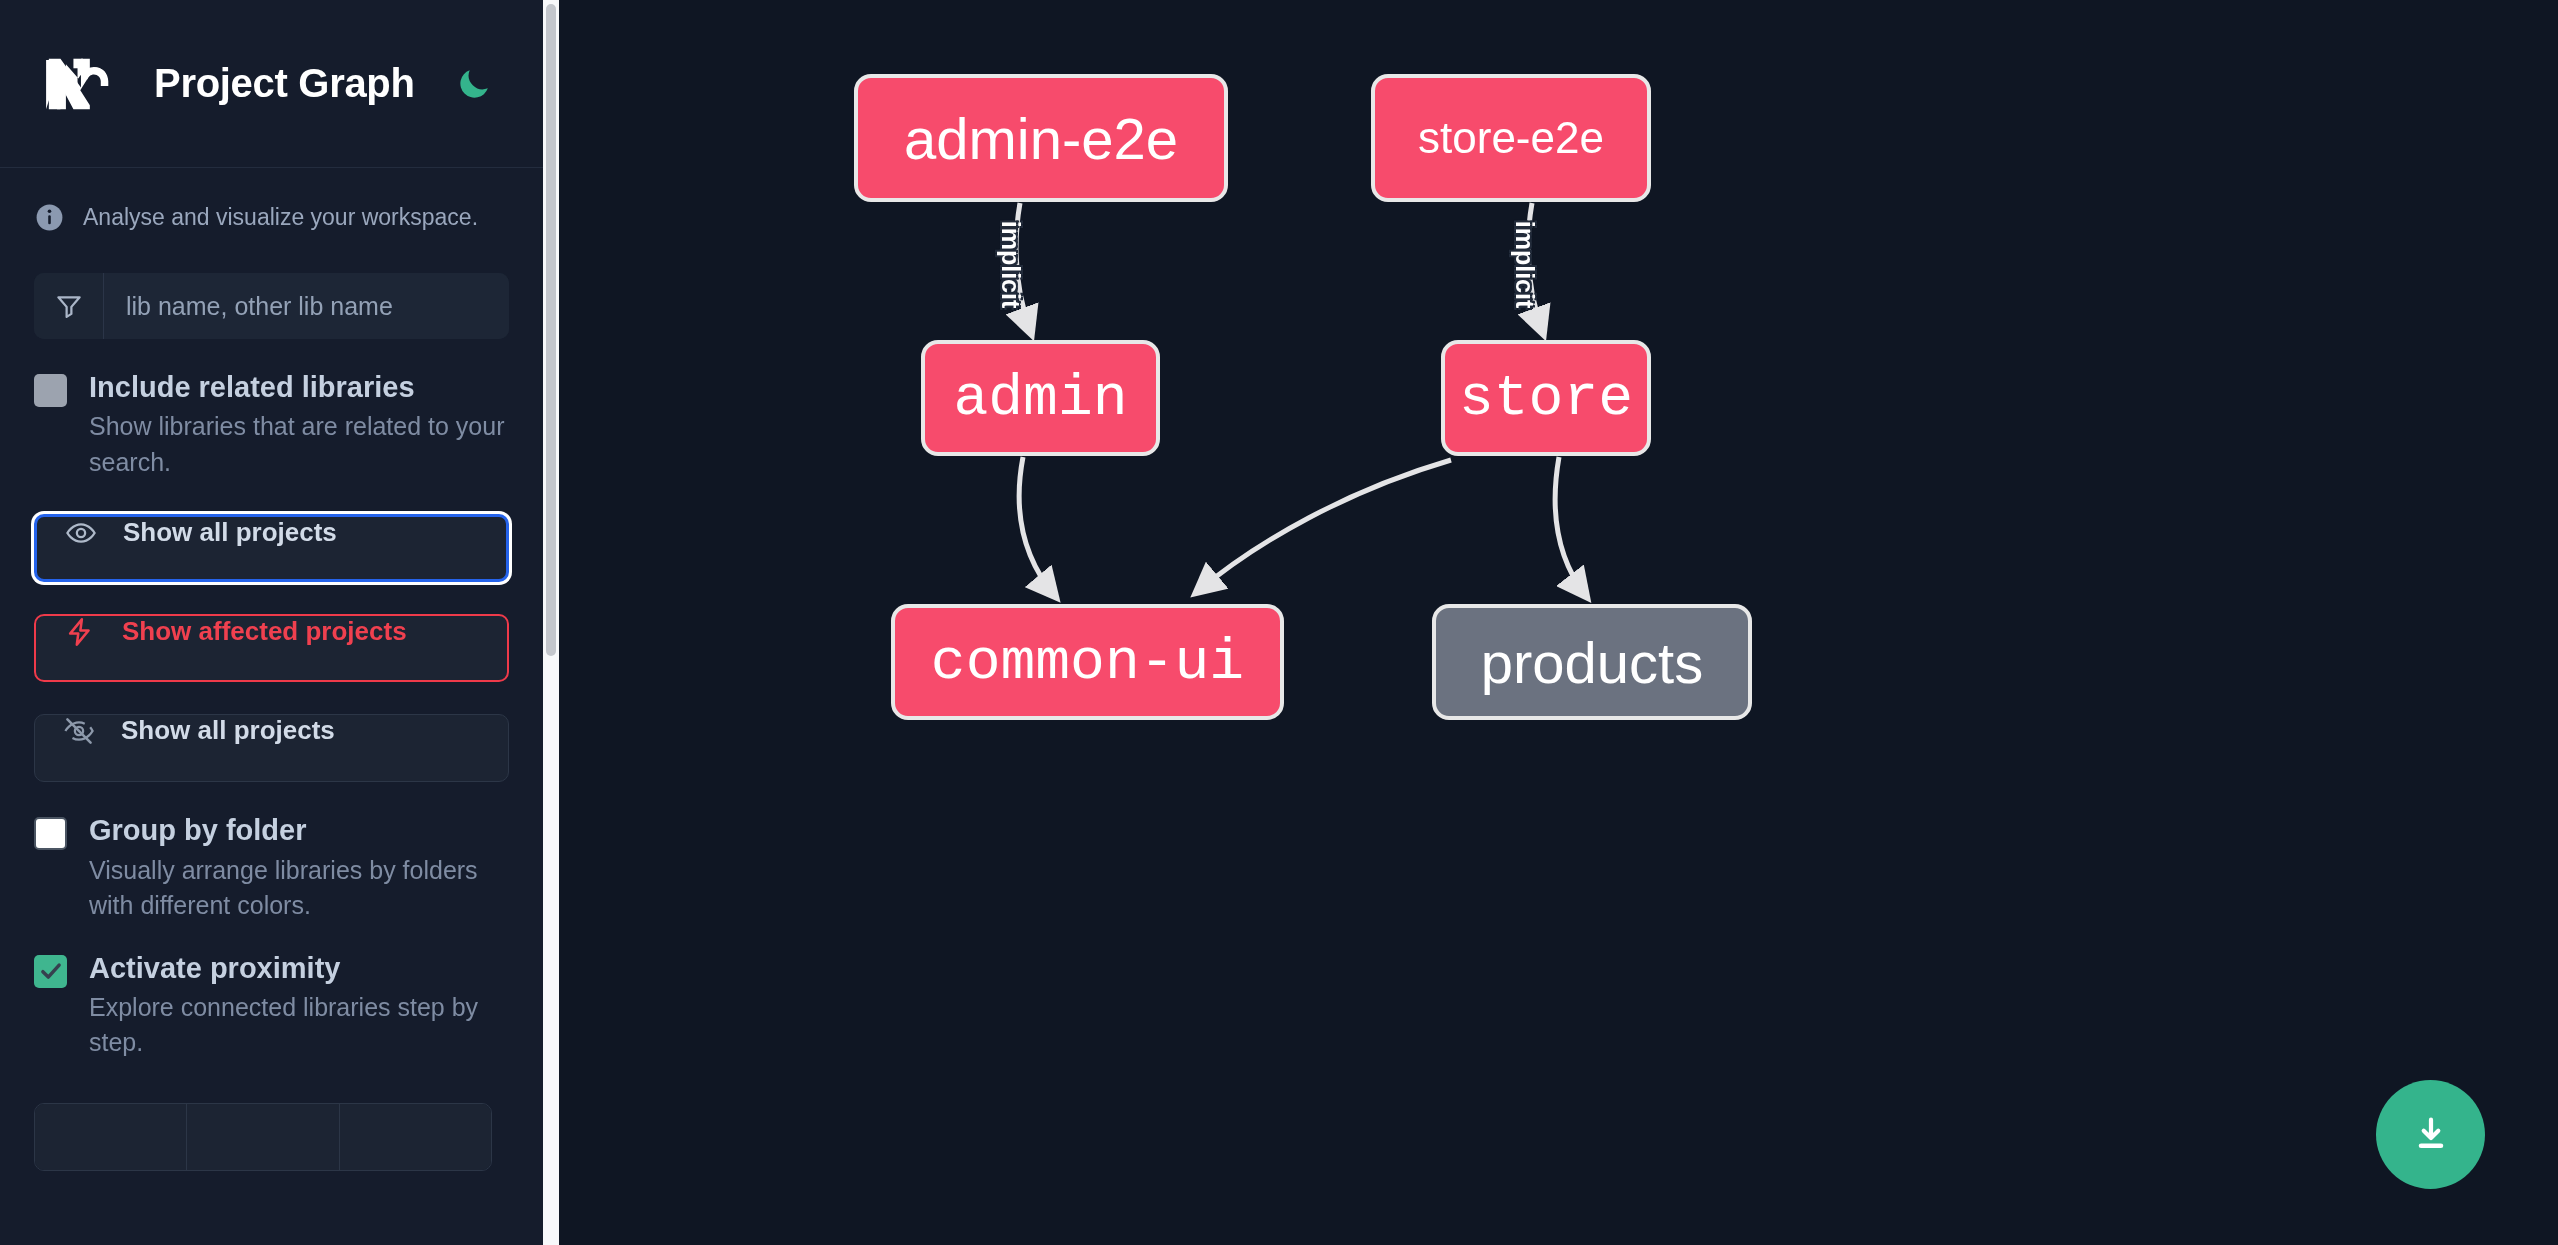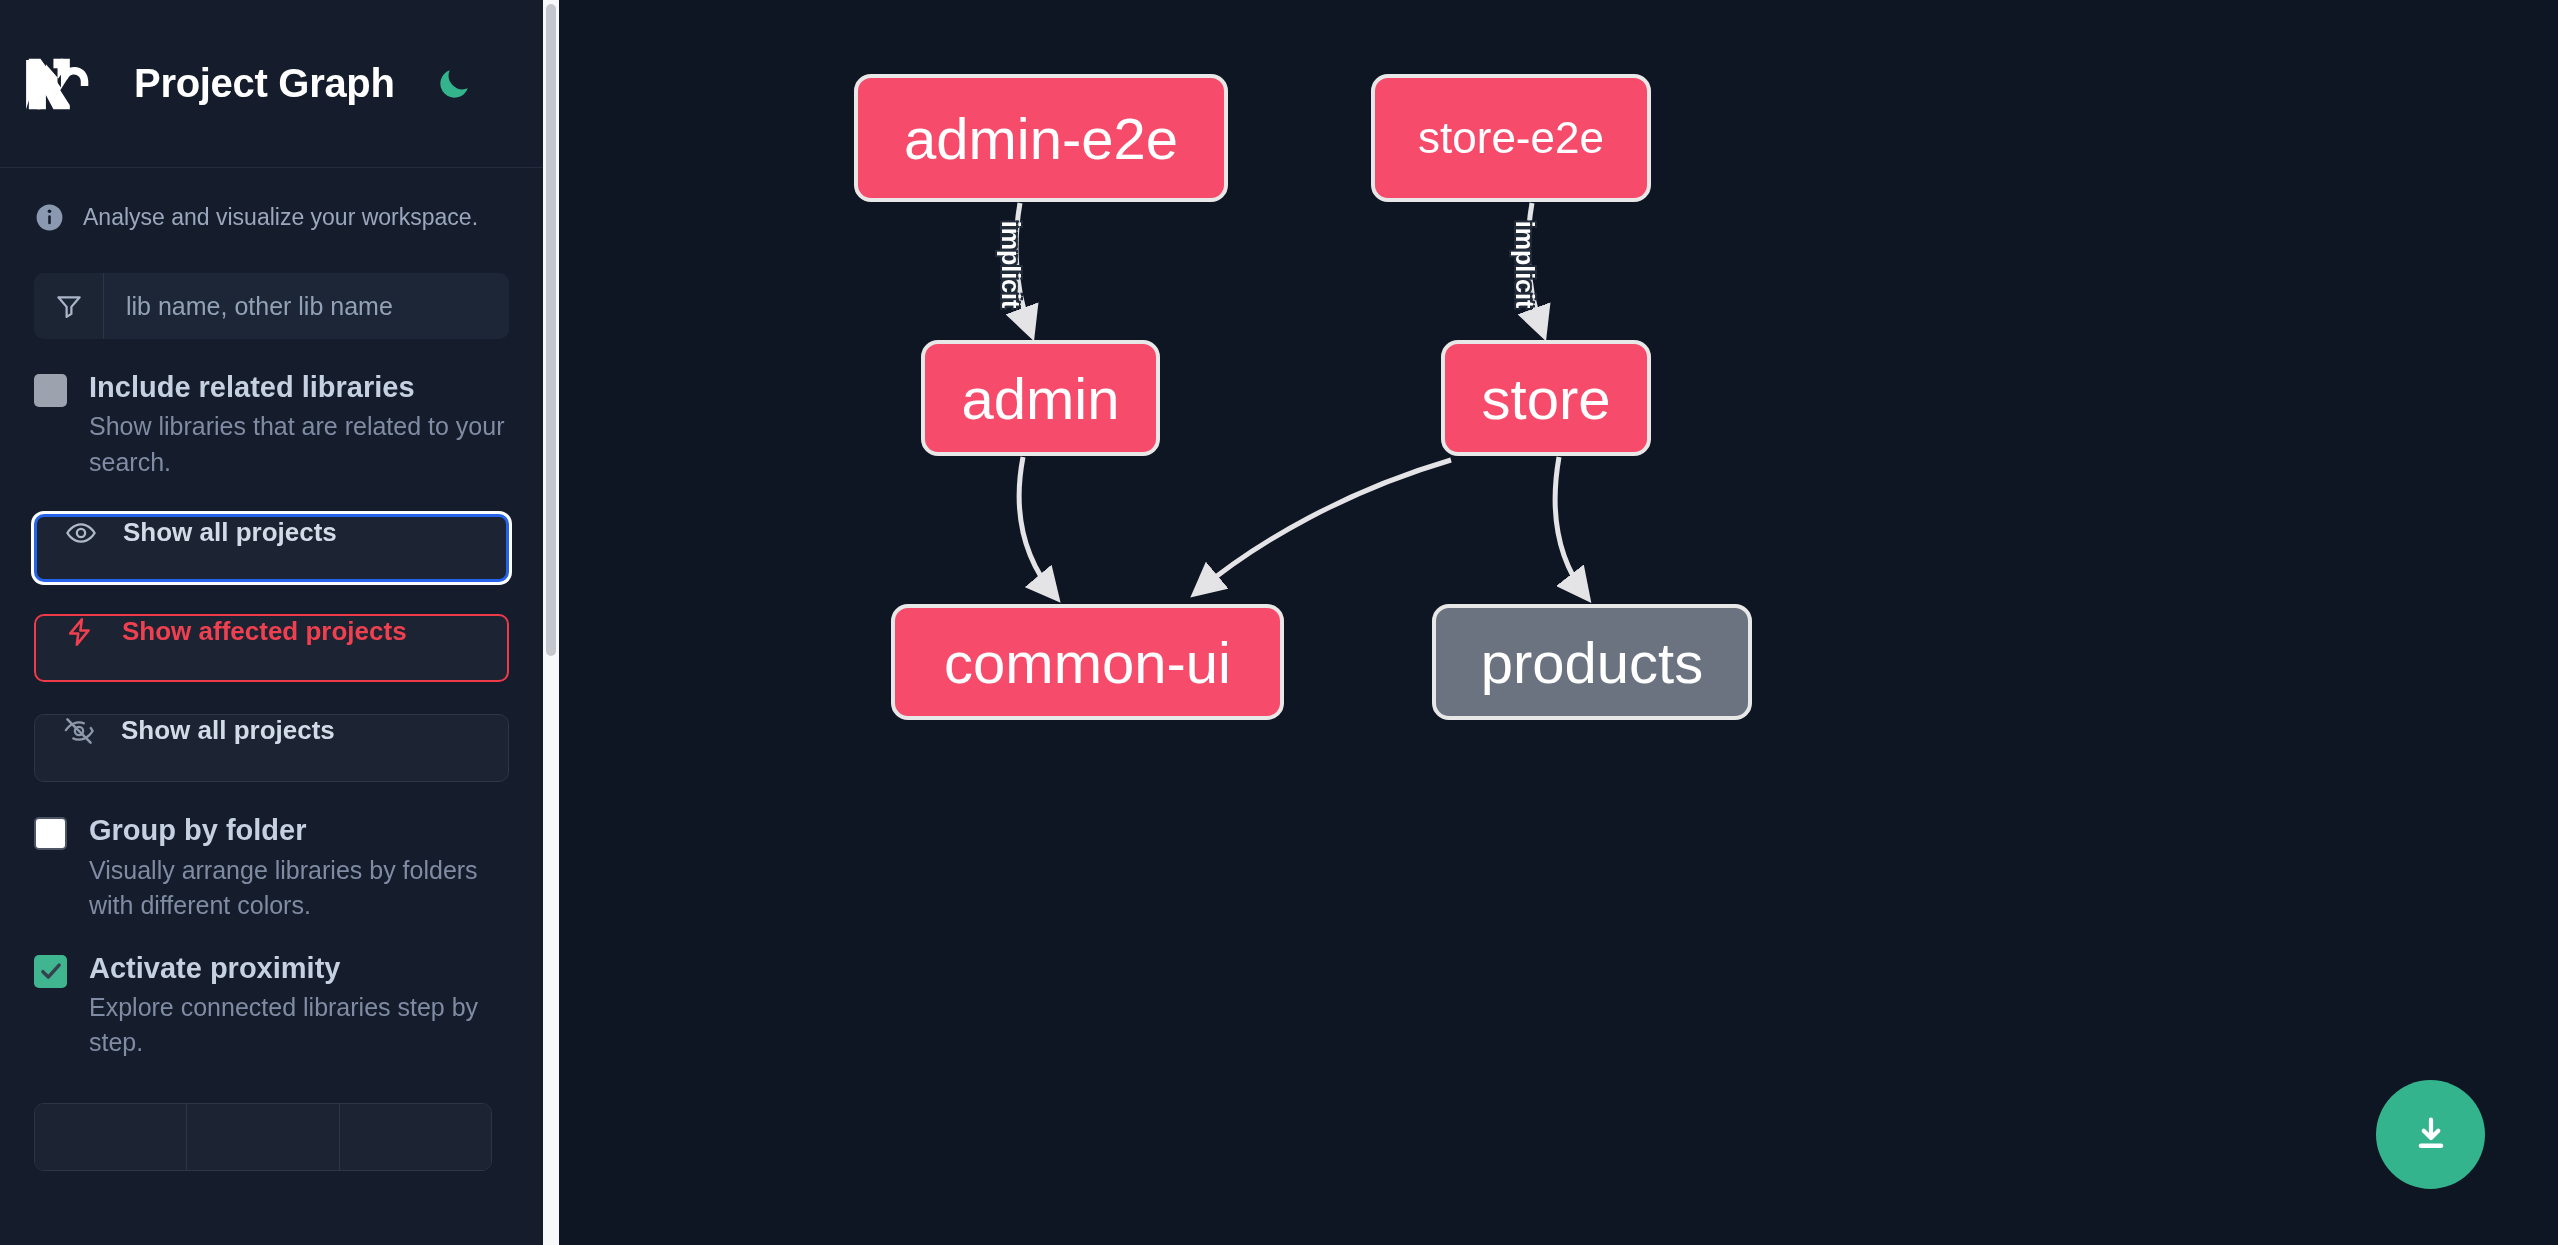--- a/index.html
+++ b/index.html
@@ -21,21 +21,21 @@
     overflow: hidden;
   }
   .sidebar-scroll {
     position: absolute; inset: 0 16px 0 0;
     overflow: hidden;
   }
   
   .sb-header {
     height: 168px;
     display: flex; align-items: center;
-    padding: 0 22px;
+    padding: 0 42px;
     border-bottom: 1px solid #232c3e;
   }
   .nx-logo { width: 82px; height: 62px; flex: 0 0 82px; }
   .app-title {
     color: #ffffff;
     font-size: 40px;
     font-weight: 700;
     letter-spacing: -0.3px;
     margin-left: 30px;
     white-space: nowrap;
@@ -189,21 +189,21 @@
     border-radius: 17px;
     border: 4px solid #e8e8e8;
     display: flex; align-items: center; justify-content: center;
     color: #ffffff;
     font-family: "Liberation Sans", sans-serif;
     font-weight: 400;
     cursor: pointer;
     white-space: nowrap;
   }
   .gnode.app { background: #f74b6c; }
-  .gnode.lib { background: #f74b6c; }
+  .gnode.lib { background: #f74b6c; font-family: Liberation Mono, monospace; }
   .gnode.plain { background: #6b7280; }
   .edge-label {
     position: absolute;
     color: #ffffff;
     font-size: 25px;
     font-weight: 700;
     transform-origin: center;
     text-shadow:
       -2px -2px 0 #222b3a, 2px -2px 0 #222b3a,
       -2px  2px 0 #222b3a, 2px  2px 0 #222b3a,

